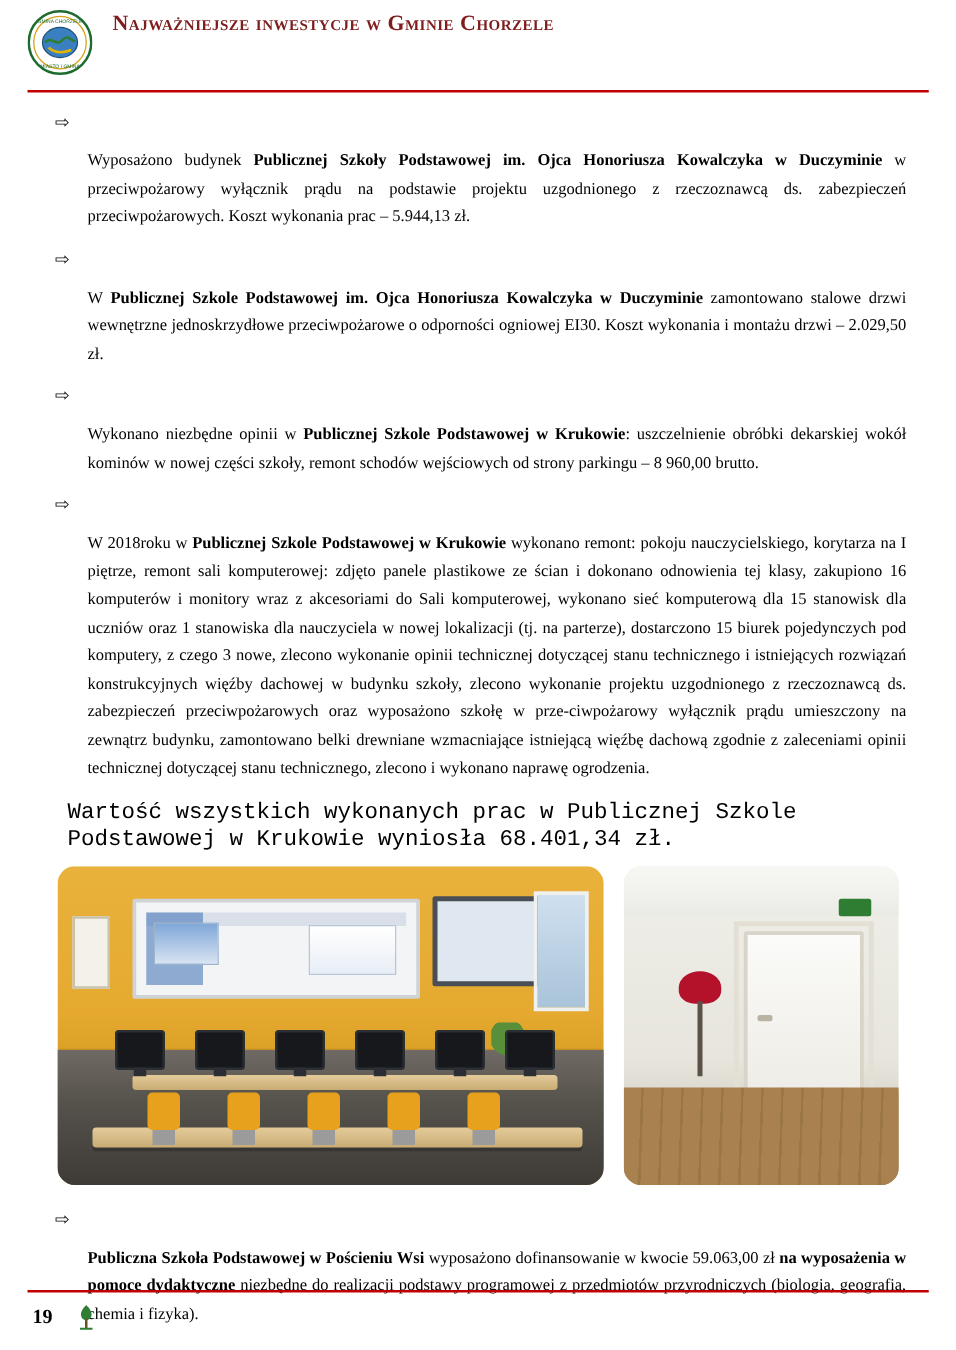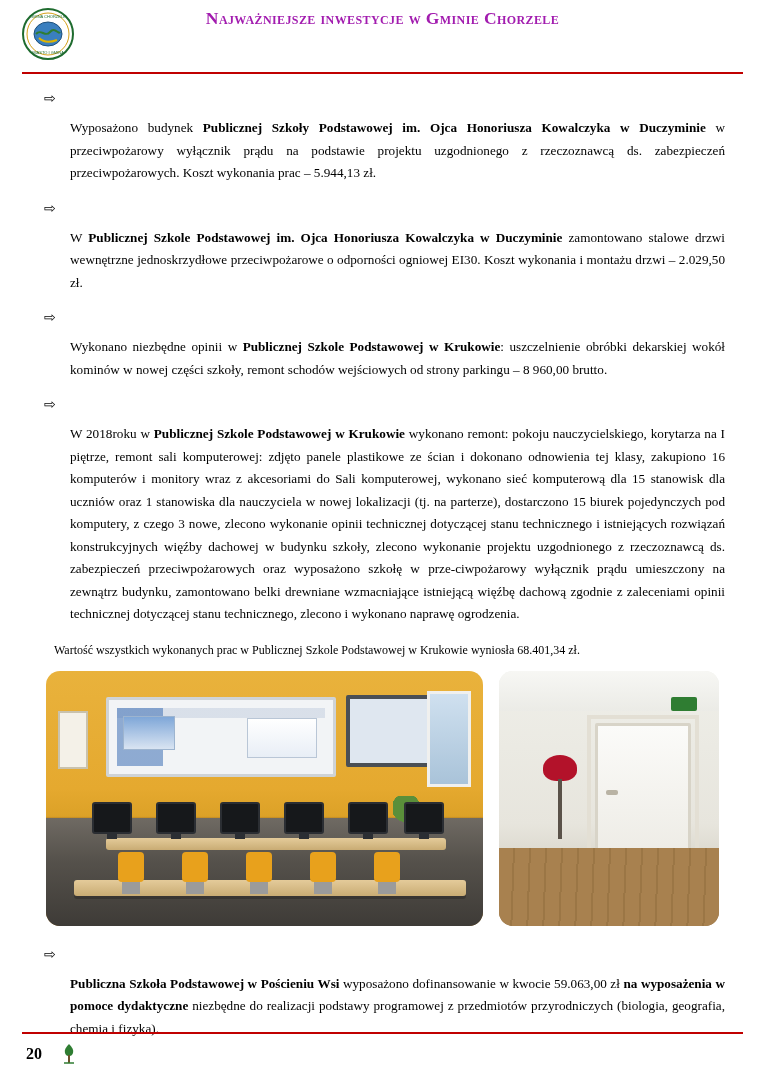--- a/index.html
+++ b/index.html
@@ -24,22 +24,21 @@
     padding: 8px 0 4px 0;
   }
   .header-logo {
     position: absolute;
     left: 22px;
     top: 8px;
     width: 52px;
     height: 52px;
   }
   .header-title {
-    text-align: center;
-    color: #a21caf;
+    color: #7f1d1d;
     font-family: "Liberation Serif", serif;
     font-weight: bold;
     letter-spacing: 0.4px;
     padding: 0 90px;
   }
   .header-title .line1 {
     font-size: 17.5px;
     line-height: 21px;
     display: block;
   }
@@ -78,23 +77,24 @@
     flex: 1 1 auto;
     font-size: 13.2px;
     line-height: 22.5px;
     text-align: justify;
     text-justify: inter-word;
     margin-top: 29px;
   }
   .bullet-text b { font-weight: bold; }
 
   .summary-line {
-    font-size: 12px;
+    font-size: 18px;
     line-height: 22px;
     margin: 6px 0 10px 14px;
+    font-family: Liberation Mono, monospace;
   }
 
   
   .photo-row {
     display: flex;
     gap: 16px;
     justify-content: center;
     margin: 10px 0 18px 0;
     padding: 0 6px;
   }
@@ -387,21 +387,21 @@
     <div class="bullet-mark">⇨</div>
     <div class="bullet-text">
       <b>Publiczna Szkoła Podstawowej w Pościeniu Wsi</b><span> wyposażono dofinansowanie w kwocie 59.063,00 zł </span><b>na wyposażenia w pomoce dydaktyczne</b><span> niezbędne do realizacji podstawy programowej z przedmiotów przyrodniczych (biologia, geografia, chemia i fizyka).</span>
     </div>
   </div>
 
 </div>
 
 <div class="footer-rule"></div>
 <div class="footer">
-  <div class="page-number">20</div>
+  <div class="page-number">19</div>
   <div class="footer-icon">
     <svg viewBox="0 0 18 22" width="18" height="22">
       <path d="M9 1C6 4 4 7 5 10c1 3 3 3 4 3s3 0 4-3c1-3-1-6-4-9z" fill="#2f7d32"></path>
       <rect x="8" y="12" width="2" height="8" fill="#6b4f2a"></rect>
       <path d="M4 20h10" stroke="#2f7d32" stroke-width="1.5" fill="none"></path>
     </svg>
   </div>
 </div>
 
 </body></html>

